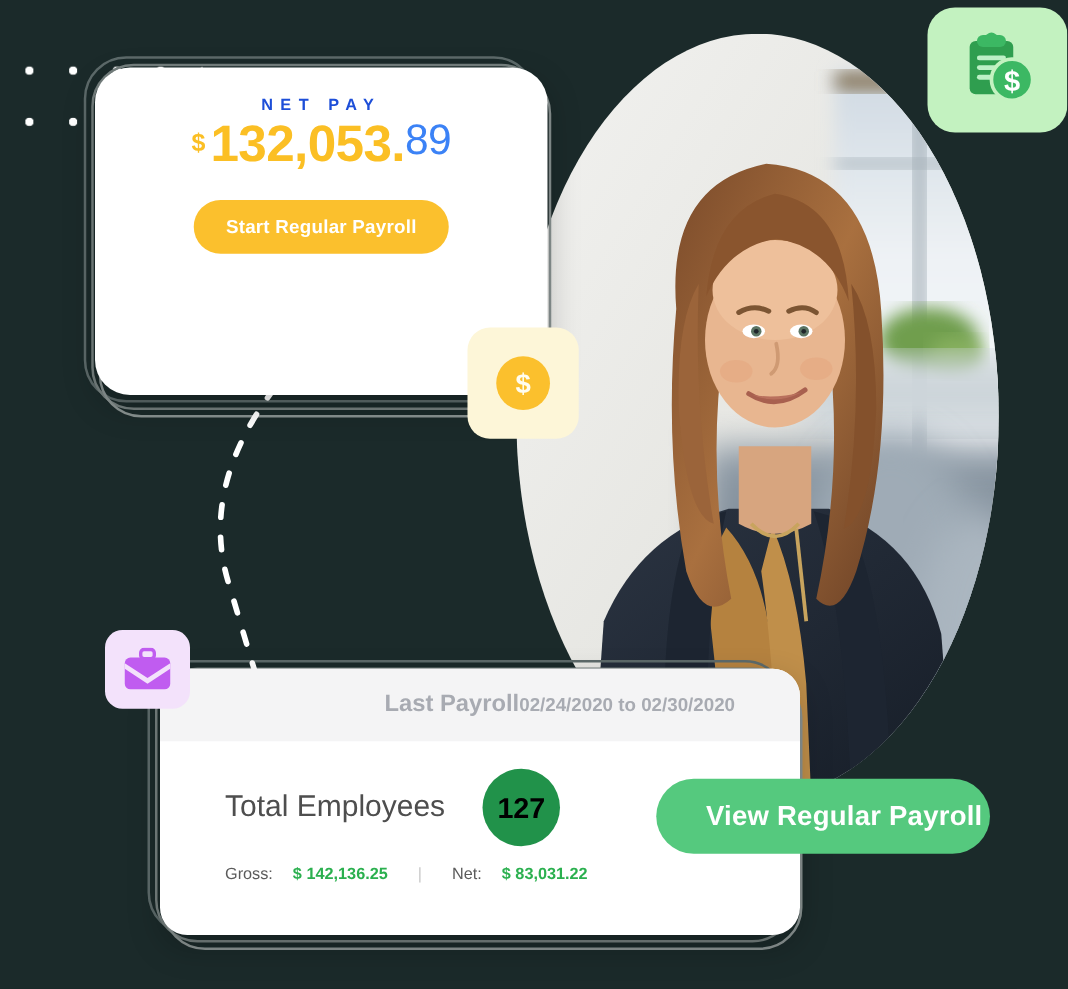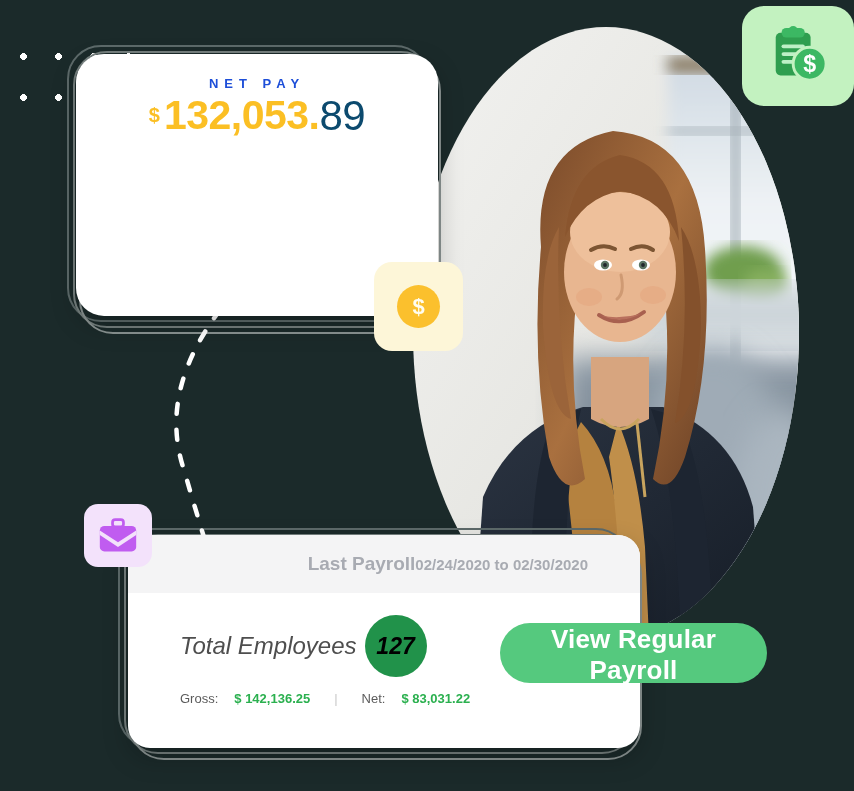--- a/index.html
+++ b/index.html
@@ -62,21 +62,21 @@
     display:flex;align-items:flex-start;justify-content:center;
     margin-top:4px;
   }
   .amount-row .cur{
     color:#fbbf24;font-size:20px;font-weight:bold;line-height:1;margin-top:10px;margin-right:4px;
   }
   .amount-row .whole{
     color:#fbbf24;font-size:41px;font-weight:bold;line-height:1;letter-spacing:-.5px;
   }
   .amount-row .dec{
-    color:#0c4a6e;font-size:42px;font-weight:300;line-height:1;letter-spacing:-.5px;
+    color:#3b82f6;font-size:34px;font-weight:300;line-height:1;letter-spacing:-.5px;
   }
 
   .btn-yellow{
     display:block;margin:24px auto 0 auto;
     background:#fbc02d;color:#ffffff;border:none;
     padding:0 26px;height:43px;border-radius:22px;
     font-family:"Liberation Sans", sans-serif;
     font-size:15px;font-weight:bold;letter-spacing:.2px;cursor:pointer;
   }
 
@@ -88,21 +88,21 @@
   #bot-card{left:128px;top:535px;width:512px;height:213px;z-index:6;border-radius:22px;}
   .bot-header{
     height:58px;background:#f4f4f5;border-radius:22px 22px 0 0;
     display:flex;align-items:center;justify-content:flex-end;
     padding:0 52px 0 52px;box-sizing:border-box;
   }
   .bot-header .h-left{color:#a8abb2;font-size:19px;font-weight:bold;}
   .bot-header .h-right{color:#a8abb2;font-size:15px;font-weight:bold;}
 
   .bot-body{padding:22px 52px 0 52px;box-sizing:border-box;}
-  .emp-row{display:flex;align-items:center;gap:8px;font-style:italic;}
+  .emp-row{display:flex;align-items:center;gap:30px;}
   .emp-label{color:#4e4e4e;font-size:24px;}
   .emp-badge{
     width:62px;height:62px;border-radius:50%;background:#21924a;
     display:flex;align-items:center;justify-content:center;
     color:#000000;font-size:23px;font-weight:bold;
   }
   .newhire{margin-top:10px;color:#5b5b5b;font-size:13px;}
   .money-row{margin-top:14px;display:flex;align-items:center;font-size:13px;color:#5b5b5b;}
   .money-row .lbl{min-width:0;}
   .money-row .val{color:#2bb04f;font-weight:bold;margin-left:16px;}
@@ -115,24 +115,24 @@
   #badge-dollar{left:374px;top:262px;width:89px;height:89px;background:#fdf6d8;border-radius:18px;z-index:9;}
   #badge-briefcase{left:84px;top:504px;width:68px;height:63px;background:#f3e2fb;border-radius:14px;z-index:9;}
   .dollar-circle{
     width:43px;height:43px;border-radius:50%;background:#fbc02d;
     display:flex;align-items:center;justify-content:center;
     color:#fffdf0;font-size:22px;font-weight:bold;line-height:1;
   }
 
   
   #btn-green{
-    position:absolute;left:500px;top:623px;width:267px;height:60px;
+    position:absolute;left:525px;top:623px;width:267px;height:60px;
     background:#55c97e;border:none;border-radius:30px;color:#ffffff;
     font-family:"Liberation Sans", sans-serif;
-    font-size:26px;font-weight:bold;letter-spacing:.2px;cursor:pointer;z-index:10;
+    font-size:22px;font-weight:bold;letter-spacing:.2px;cursor:pointer;z-index:10;text-align:right;
   }
 </style>
 </head>
 <body>
 
 <div id="stage">
 
   <div class="dot-grid"></div>
 
   <div class="photo-wrap">
@@ -237,20 +237,21 @@
     <path d="M70 10 Q8 92 34 170 Q48 218 56 244" fill="none" stroke="#ffffff" stroke-width="4.5" stroke-linecap="round" stroke-dasharray="10 16"></path>
   </svg>
 
   <div class="card" id="top-card">
     <div class="netpay-label">NET PAY</div>
     <div class="amount-row">
       <span class="cur">$</span>
       <span class="whole">132,053.</span>
       <span class="dec">89</span>
     </div>
+    <button class="btn-yellow">Start Regular Payroll</button>
   </div>
 
   <div class="stack" id="bot-stack">
     <div class="layer l1"></div>
     <div class="layer l2"></div>
     <div class="layer l3"></div>
   </div>
 
   <div class="card" id="bot-card">
     <div class="bot-header">

